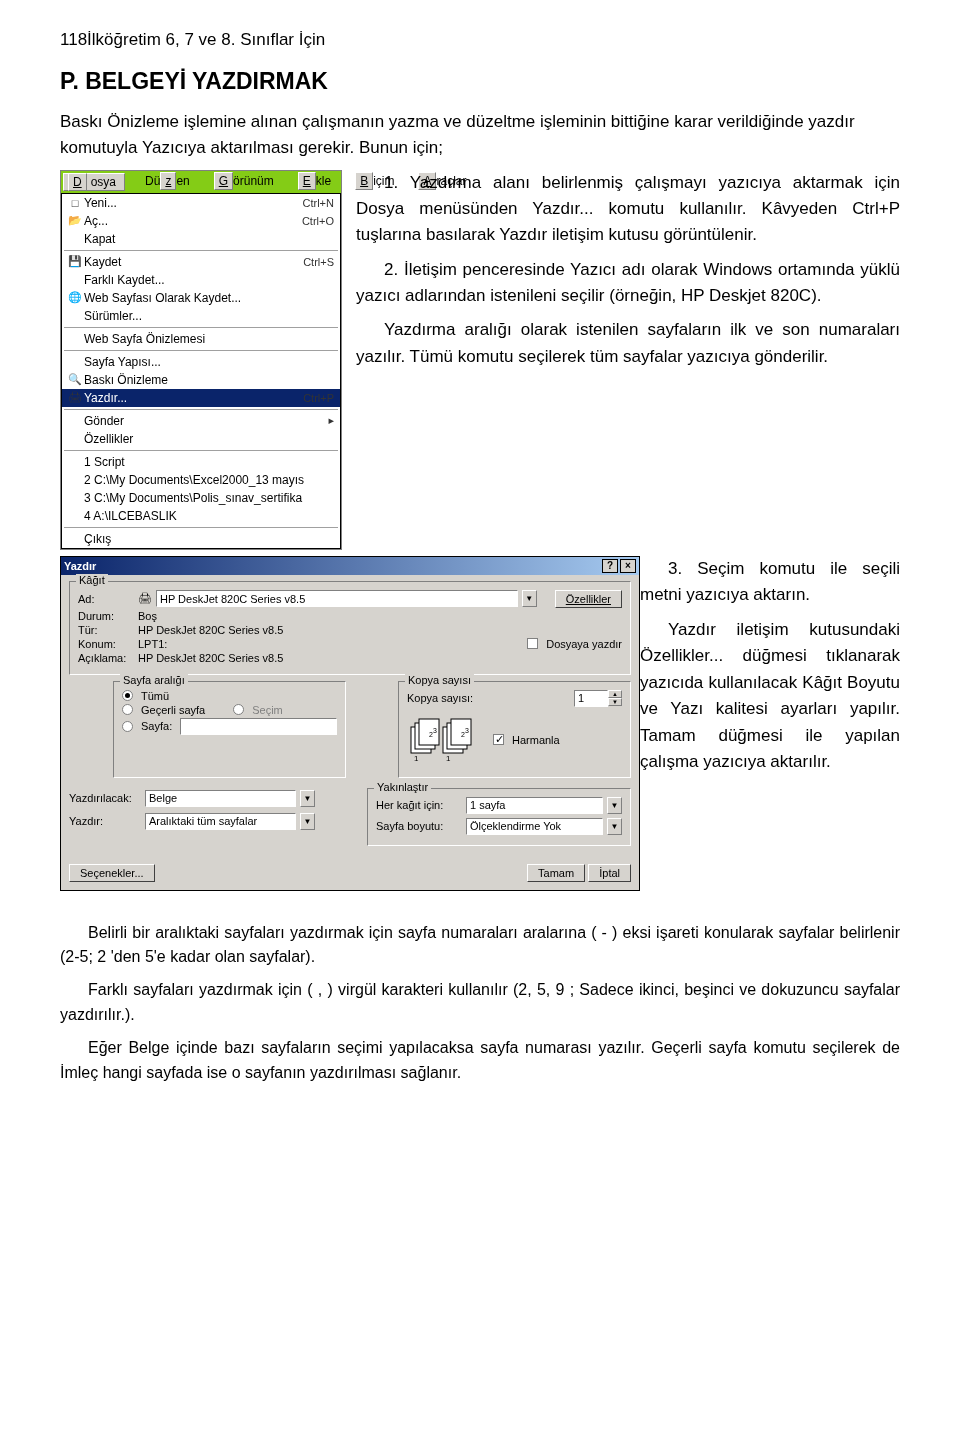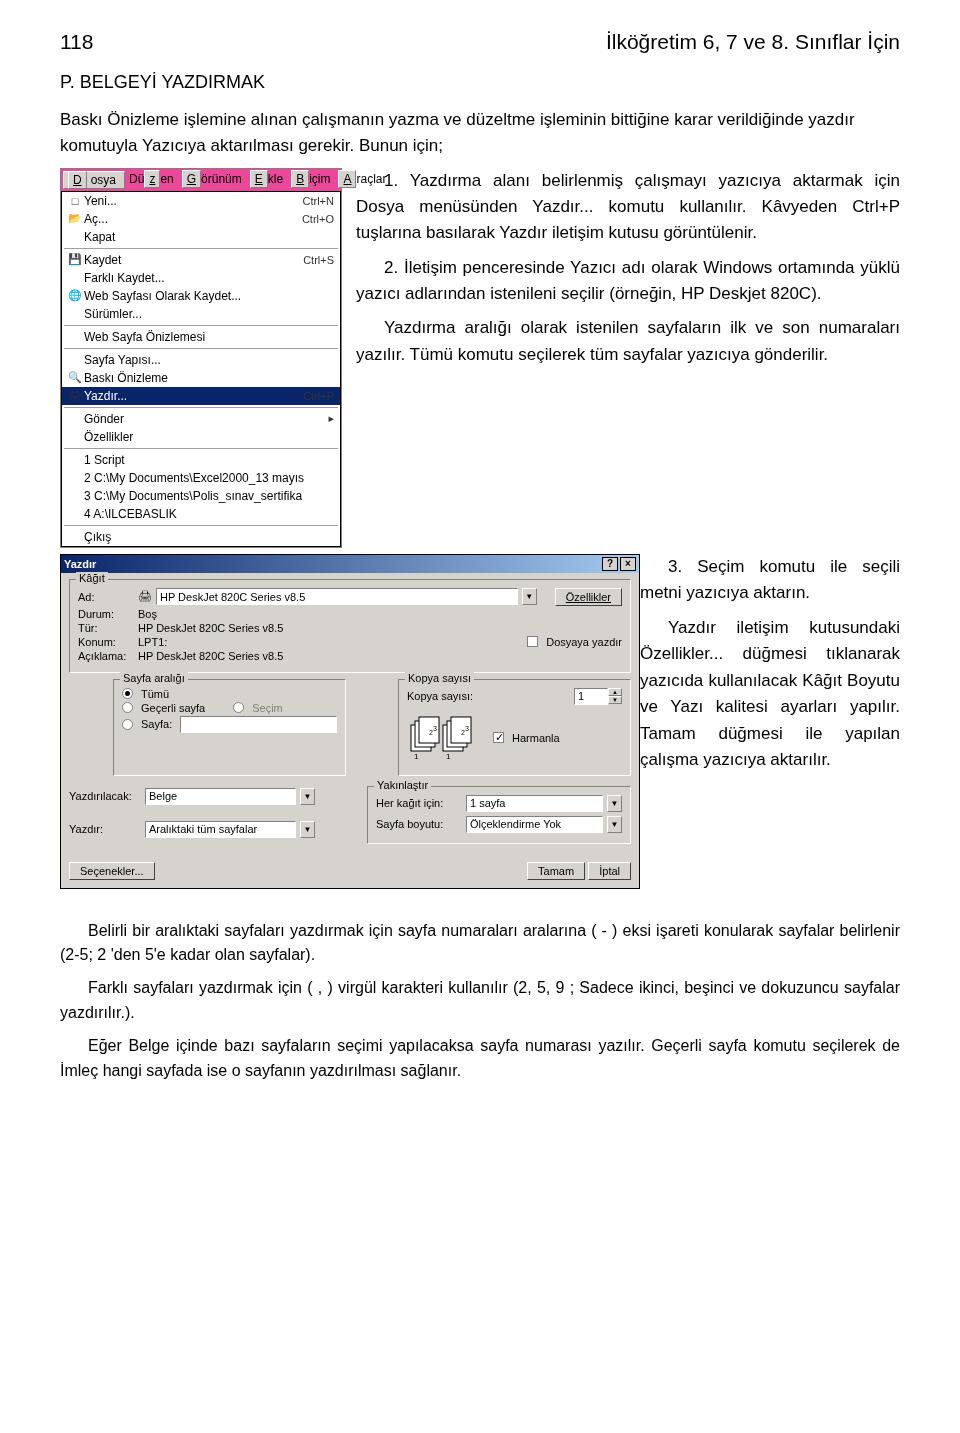--- a/index.html
+++ b/index.html
@@ -9,27 +9,27 @@
     font-family: Verdana, Geneva, sans-serif;
     background: #fff;
     color: #000;
     width: 960px;
   }
   .page {
     padding: 30px 60px 50px 60px;
   }
   .header-line {
     display: flex;
-    justify-content: space-between;
-    font-size: 21px;
+    justify-content: flex-start;
+    font-size: 17px;
     margin-bottom: 8px;
   }
   h2 {
-    font-size: 18px;
-    font-weight: normal;
+    font-size: 23px;
+    font-weight: bold;
     margin: 18px 0 14px 0;
   }
   .intro { font-size: 17px; line-height: 1.55; margin-bottom: 8px; }
   .two-col {
     display: flex;
     gap: 14px;
     align-items: flex-start;
     margin-bottom: 4px;
   }
   .right-text {
@@ -41,24 +41,24 @@
   .right-text p { margin: 0 0 8px 0; }
   .indent { text-indent: 28px; }
   .menu-shot {
     width: 282px;
     background: #d6d3ce;
     border: 1px solid #808080;
     font-family: "MS Sans Serif", Tahoma, sans-serif;
     font-size: 12px;
   }
   .menubar {
-    background: #ec4899;
+    background: #84cc16;
     padding: 2px 2px;
     display: flex;
-    gap: 0;
+    gap: 16px;
   }
   .menubar span { padding: 1px 4px; }
   .menubar span:first-child { border: 1px solid #808080; border-top-color:#fff; border-left-color:#fff; background:#d6d3ce; }
   .dropdown {
     background: #fff;
     border: 1px solid #000;
     margin: 0 0 0 0;
   }
   .mrow {
     display: flex;
@@ -356,21 +356,21 @@
 
         <div class="twoboxes" style="margin-top:4px;">
           <div style="flex:1;">
             <div class="frow">
               <span style="width:72px">Yazdırılacak:</span>
               <div class="inset" style="flex:1">
                   <span>Belge</span>
                 </div>
               <div class="dropbtn">▼</div>
             </div>
-            <div class="frow" style="margin-top:16px;">
+            <div class="frow" style="margin-top:6px;">
               <span style="width:72px">Yazdır:</span>
               <div class="inset" style="flex:1">
                   <span>Aralıktaki tüm sayfalar</span>
                 </div>
               <div class="dropbtn">▼</div>
             </div>
           </div>
           <div class="fieldset" style="flex:1">
             <span class="legend">Yakınlaştır</span>
             <div class="frow">

